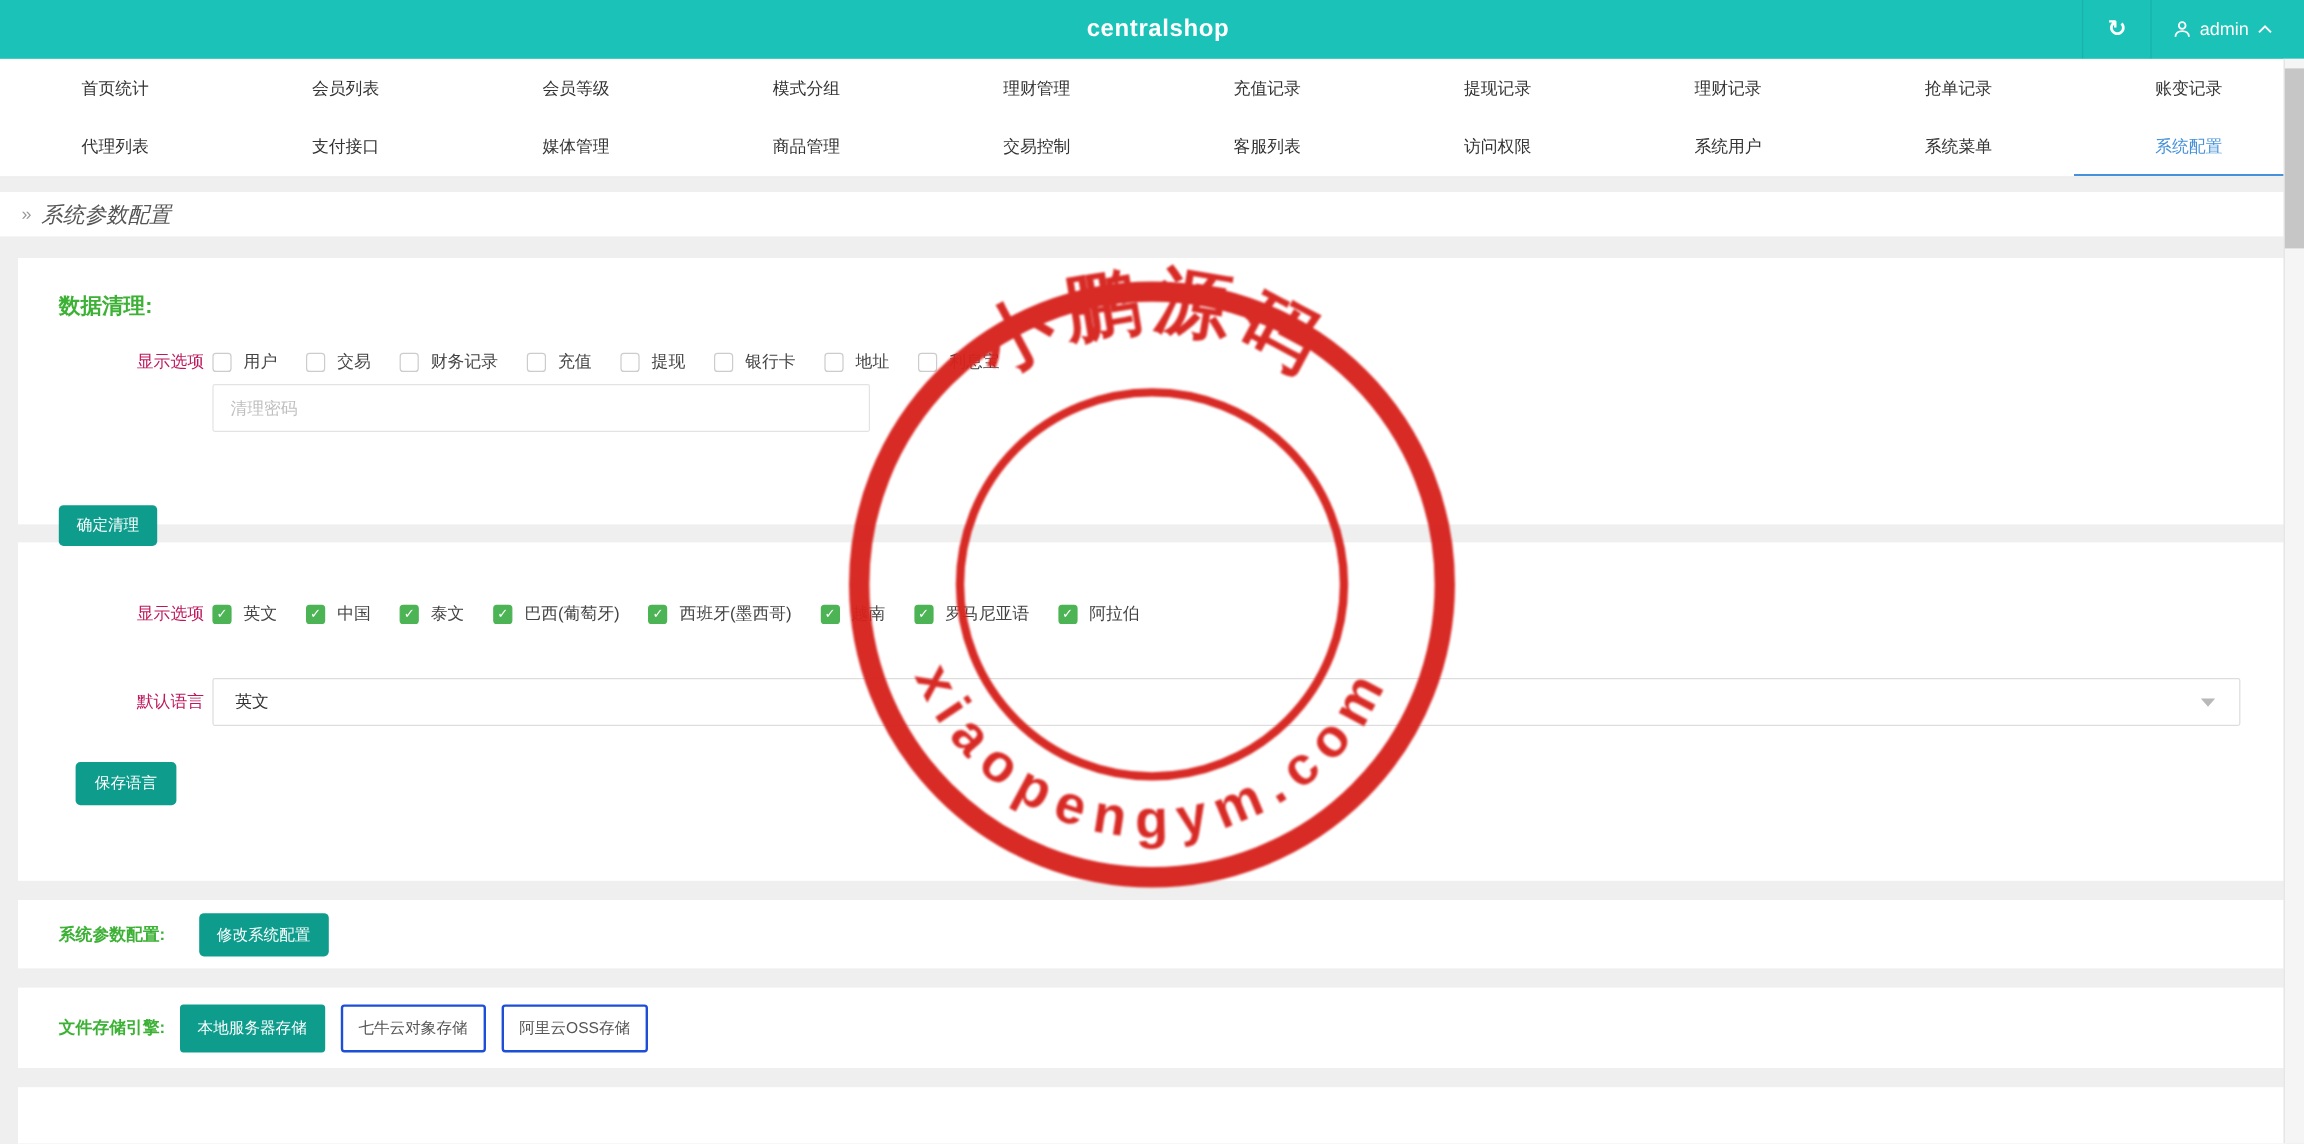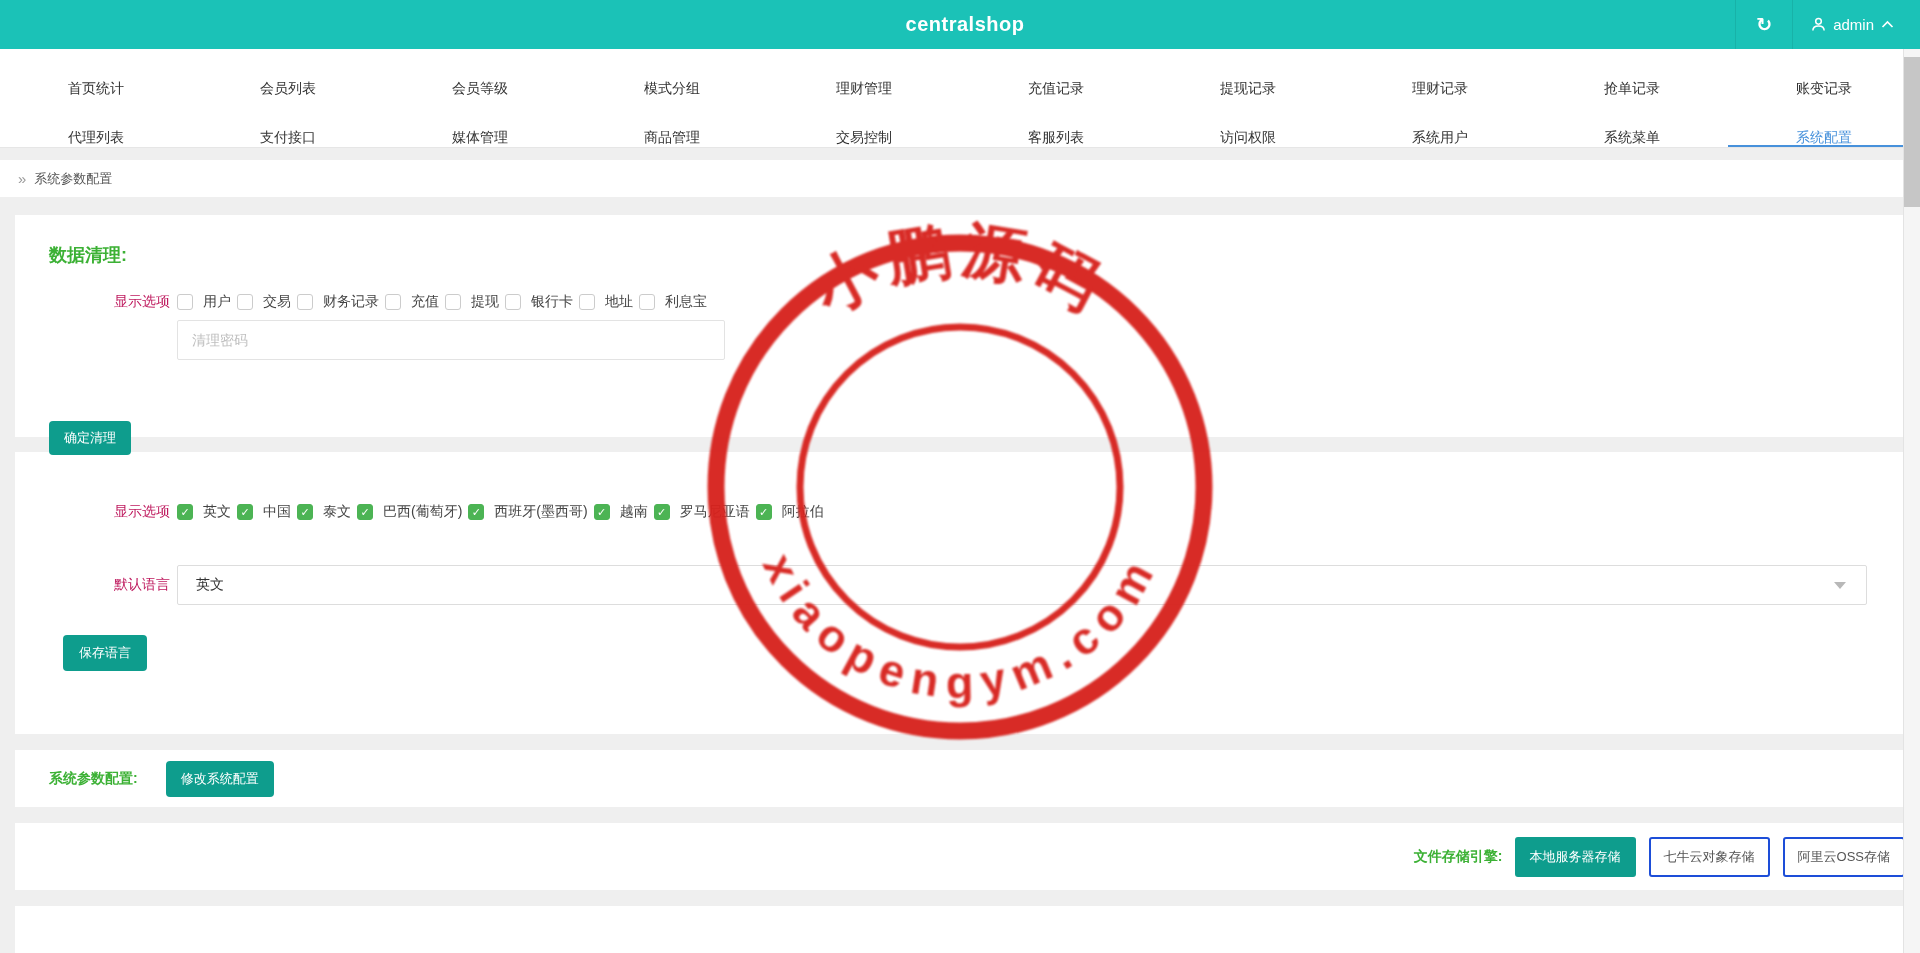--- a/index.html
+++ b/index.html
@@ -15,41 +15,41 @@
   .topbar-title{position:absolute;left:10px;right:0;text-align:center;color:#fff;font-size:20px;font-weight:bold;letter-spacing:.5px;}
   .topbar-right{position:absolute;right:8px;top:0;height:49px;display:flex;align-items:stretch;}
   .tb-btn{display:flex;align-items:center;justify-content:center;color:#fff;cursor:pointer;}
   .refresh-btn{width:58px;border-left:1px solid rgba(0,0,0,.08);border-right:1px solid rgba(0,0,0,.08);font-size:19px;font-weight:bold;}
   .user-btn{padding:0 18px;gap:7px;font-size:15px;}
   .user-btn svg{display:block;}
 
   
   .nav{background:#fff;border-bottom:1px solid #e6e6e6;}
   .nav-row{display:grid;grid-template-columns:repeat(10,1fr);height:49px;}
-  .nav-item{display:flex;align-items:flex-end;justify-content:center;font-size:14px;color:#333;cursor:pointer;}
+  .nav-item{display:flex;align-items:center;justify-content:center;font-size:14px;color:#333;cursor:pointer;}
   .nav-item.active{color:var(--accent);box-shadow:inset 0 -2px 0 var(--accent);}
 
   
   .breadcrumb{background:#fff;height:37px;margin-top:12px;display:flex;align-items:center;padding-left:18px;gap:8px;}
   .bc-icon{color:#9a9a9a;font-size:15px;}
-  .bc-label{color:#555;font-size:13px;}
+  .bc-label{color:#555;font-size:18px;font-style:italic;}
 
   
   .card{background:#fff;margin:0 15px;}
   .card1{margin-top:18px;height:222px;padding-top:28px;}
   .card2{margin-top:15px;height:282px;padding-top:27px;}
   .card3{margin-top:16px;height:57px;display:flex;align-items:center;padding-left:34px;gap:24px;}
-  .card4{margin-top:16px;height:67px;display:flex;align-items:center;padding-left:34px;gap:8px;justify-content:flex-end;}
+  .card4{margin-top:16px;height:67px;display:flex;align-items:center;padding-left:34px;gap:8px;}
   .card5{margin-top:16px;height:60px;}
 
   .section-title{color:var(--green);font-weight:bold;font-size:18px;margin-left:34px;}
   .form-row{display:flex;align-items:center;padding-left:34px;}
   .row-label{width:121px;text-align:right;margin-right:7px;color:#be185d;font-size:14px;flex:none;}
 
-  .cb-group{display:flex;align-items:center;gap:6px;}
+  .cb-group{display:flex;align-items:center;gap:24px;}
   .cb-item{display:flex;align-items:center;gap:10px;cursor:pointer;}
   .cb{width:16px;height:16px;border:1px solid #ccc;border-radius:3px;background:#fff;flex:none;display:flex;align-items:center;justify-content:center;}
   .cb.checked{background:var(--check);border-color:var(--check);}
   .cb .tick{color:#fff;font-size:11px;line-height:1;font-weight:bold;}
   .cb-label{font-size:14px;color:#444;}
 
   .row-options{margin-top:26px;}
   .row-input{margin-top:9px;}
   .text-input{width:548px;height:40px;border:1px solid #e3e3e3;border-radius:2px;padding:0 14px;font-size:14px;color:#333;outline:none;font-family:inherit;}
   .text-input::placeholder{color:#bfbfbf;}

